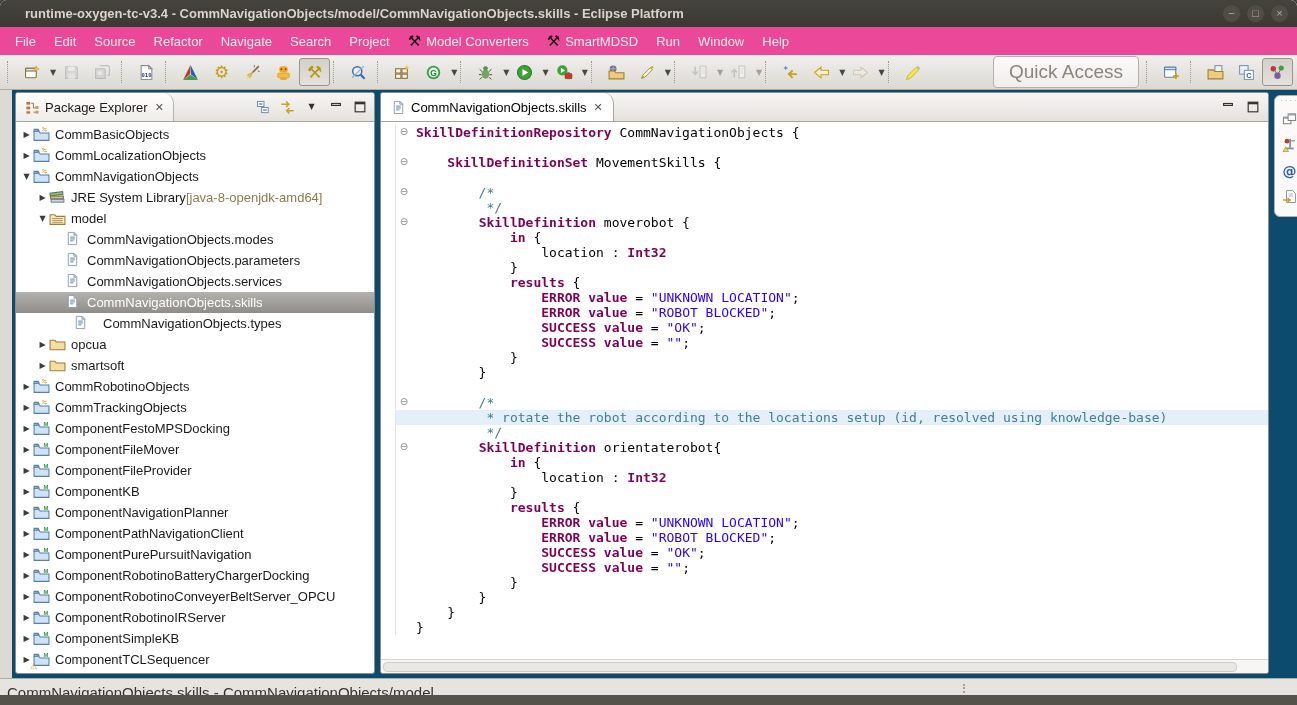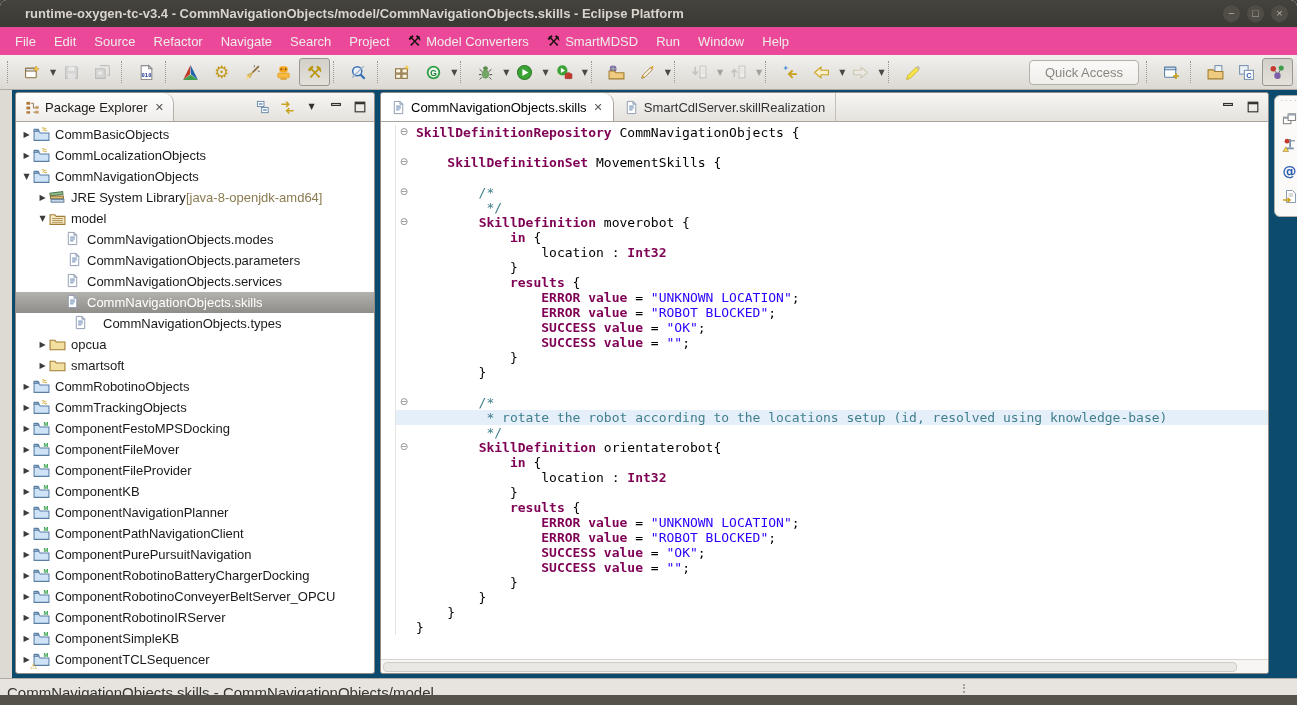--- a/index.html
+++ b/index.html
@@ -24,21 +24,21 @@
   .tbtn{height:26px;min-width:27px;padding:0 1px;display:flex;align-items:center;justify-content:center;
         border:1px solid transparent;border-radius:3px;}
   .tbtn.pressed{background:linear-gradient(#D3D0CA,#E4E1DB);border-color:#9A968F;}
   .tbtn.disabled{opacity:.42;filter:grayscale(70%);}
   .dd{font-size:8px;color:#4A4843;margin-left:2px;font-family:"DejaVu Sans",sans-serif;}
   .dd.disabled{color:#A5A19A;}
   .icon{display:inline-flex;align-items:center;justify-content:center;}
   .glyph{font-family:"DejaVu Sans",sans-serif;line-height:1;}
   .tspacer{flex:1;}
   .quick-access{border:1px solid #B5B1AA;border-radius:4px;background:linear-gradient(#FBFAF9,#F0EEEB);
-                color:#8A867E;padding:4px 15px;font-size:13px;margin-right:4px;}
+                color:#8A867E;padding:4px 15px;font-size:19px;margin-right:4px;}
   
   .workbench{position:absolute;left:12px;top:90px;width:100%;height:588px;background:#0c4a6e;padding-left:40px;}
   .panel{position:absolute;background:#FFF;border:1px solid #918D86;border-radius:3px;box-sizing:border-box;overflow:hidden;display:flex;flex-direction:column;}
   
   .pkg{left:3px;top:2px;width:360px;height:582px;}
   .phead{height:28px;background:linear-gradient(#F7F6F4,#E5E2DD);border-bottom:1px solid #A9A59E;display:flex;align-items:stretch;flex:0 0 28px;}
   .view-tab{display:flex;align-items:center;gap:5px;padding:0 9px;background:linear-gradient(#FEFEFD,#EFEDEA);
             border-right:1px solid #B5B1AA;border-radius:2px 10px 0 0;font-size:13px;color:#1E1C18;}
   .tab-close{color:#555;font-size:11px;margin-left:2px;font-family:"DejaVu Sans",sans-serif;}
   .view-tools{margin-left:auto;display:flex;align-items:center;gap:1px;padding-right:3px;}
@@ -539,36 +539,36 @@
           </div>
           <div class="trow" style="padding-left: 36px;">
             <span class="arrow"></span>
             <span class="ticon"><svg viewBox="0 0 16 16" width="15" height="15">
                 <path d="M3.5 1.5h6l3 3v10h-9z" fill="#FFF" stroke="#8D9BB0"></path>
                 <path d="M9.5 1.5v3h3z" fill="#DCE6F0" stroke="#8D9BB0"></path>
                 <path d="M5.5 6.5h5M5.5 8.5h5M5.5 10.5h3.5" stroke="#4A6FA5" stroke-width="0.9"></path>
               </svg></span>
             <span>CommNavigationObjects.modes</span>
           </div>
-          <div class="trow" style="padding-left: 36px; text-align: center;">
-            <span class="arrow"></span>
-            <span class="ticon"><svg viewBox="0 0 16 16" width="15" height="15">
-                <path d="M3.5 1.5h6l3 3v10h-9z" fill="#FFF" stroke="#8D9BB0"></path>
-                <path d="M9.5 1.5v3h3z" fill="#DCE6F0" stroke="#8D9BB0"></path>
-                <path d="M5.5 6.5h5M5.5 8.5h5M5.5 10.5h3.5" stroke="#4A6FA5" stroke-width="0.9"></path>
-              </svg></span>
-            <span>CommNavigationObjects.parameters</span>
-          </div>
           <div class="trow" style="padding-left: 36px;">
             <span class="arrow"></span>
             <span class="ticon"><svg viewBox="0 0 16 16" width="15" height="15">
                 <path d="M3.5 1.5h6l3 3v10h-9z" fill="#FFF" stroke="#8D9BB0"></path>
                 <path d="M9.5 1.5v3h3z" fill="#DCE6F0" stroke="#8D9BB0"></path>
                 <path d="M5.5 6.5h5M5.5 8.5h5M5.5 10.5h3.5" stroke="#4A6FA5" stroke-width="0.9"></path>
               </svg></span>
+            <span>CommNavigationObjects.parameters</span>
+          </div>
+          <div class="trow" style="padding-left: 36px;">
+            <span class="arrow"></span>
+            <span class="ticon"><svg viewBox="0 0 16 16" width="15" height="15">
+                <path d="M3.5 1.5h6l3 3v10h-9z" fill="#FFF" stroke="#8D9BB0"></path>
+                <path d="M9.5 1.5v3h3z" fill="#DCE6F0" stroke="#8D9BB0"></path>
+                <path d="M5.5 6.5h5M5.5 8.5h5M5.5 10.5h3.5" stroke="#4A6FA5" stroke-width="0.9"></path>
+              </svg></span>
             <span>CommNavigationObjects.services</span>
           </div>
           <div class="trow selected" style="padding-left: 36px;">
             <span class="arrow"></span>
             <span class="ticon"><svg viewBox="0 0 16 16" width="15" height="15">
                 <path d="M3.5 1.5h6l3 3v10h-9z" fill="#FFF" stroke="#8D9BB0"></path>
                 <path d="M9.5 1.5v3h3z" fill="#DCE6F0" stroke="#8D9BB0"></path>
                 <path d="M5.5 6.5h5M5.5 8.5h5M5.5 10.5h3.5" stroke="#4A6FA5" stroke-width="0.9"></path>
               </svg></span>
             <span>CommNavigationObjects.skills</span>
@@ -732,30 +732,20 @@
           <span class="etab active">
             <span class="icon">
               <svg viewBox="0 0 16 16" width="15" height="15">
                 <path d="M3.5 1.5h6l3 3v10h-9z" fill="#FFF" stroke="#8D9BB0"></path>
                 <path d="M9.5 1.5v3h3z" fill="#DCE6F0" stroke="#8D9BB0"></path>
                 <path d="M5.5 6.5h5M5.5 8.5h5M5.5 10.5h3.5" stroke="#4A6FA5" stroke-width="0.9"></path>
               </svg>
             </span>
             <span>CommNavigationObjects.skills</span>
             <span class="tab-close">✕</span>
-          </span>
-          <span class="etab">
-            <span class="icon">
-              <svg viewBox="0 0 16 16" width="15" height="15">
-                <path d="M3.5 1.5h6l3 3v10h-9z" fill="#FFF" stroke="#8D9BB0"></path>
-                <path d="M9.5 1.5v3h3z" fill="#DCE6F0" stroke="#8D9BB0"></path>
-                <path d="M5.5 6.5h5M5.5 8.5h5M5.5 10.5h3.5" stroke="#4A6FA5" stroke-width="0.9"></path>
-              </svg>
-            </span>
-            <span>SmartCdlServer.skillRealization</span>
           </span>
           <span class="eminmax">
             <span class="vbtn">
               <span class="icon">
                 <svg viewBox="0 0 16 16" width="14" height="14">
                   <rect x="3" y="4" width="10" height="2.2" fill="none" stroke="#33312C" stroke-width="1.3"></rect>
                 </svg>
               </span>
             </span>
             <span class="vbtn">

